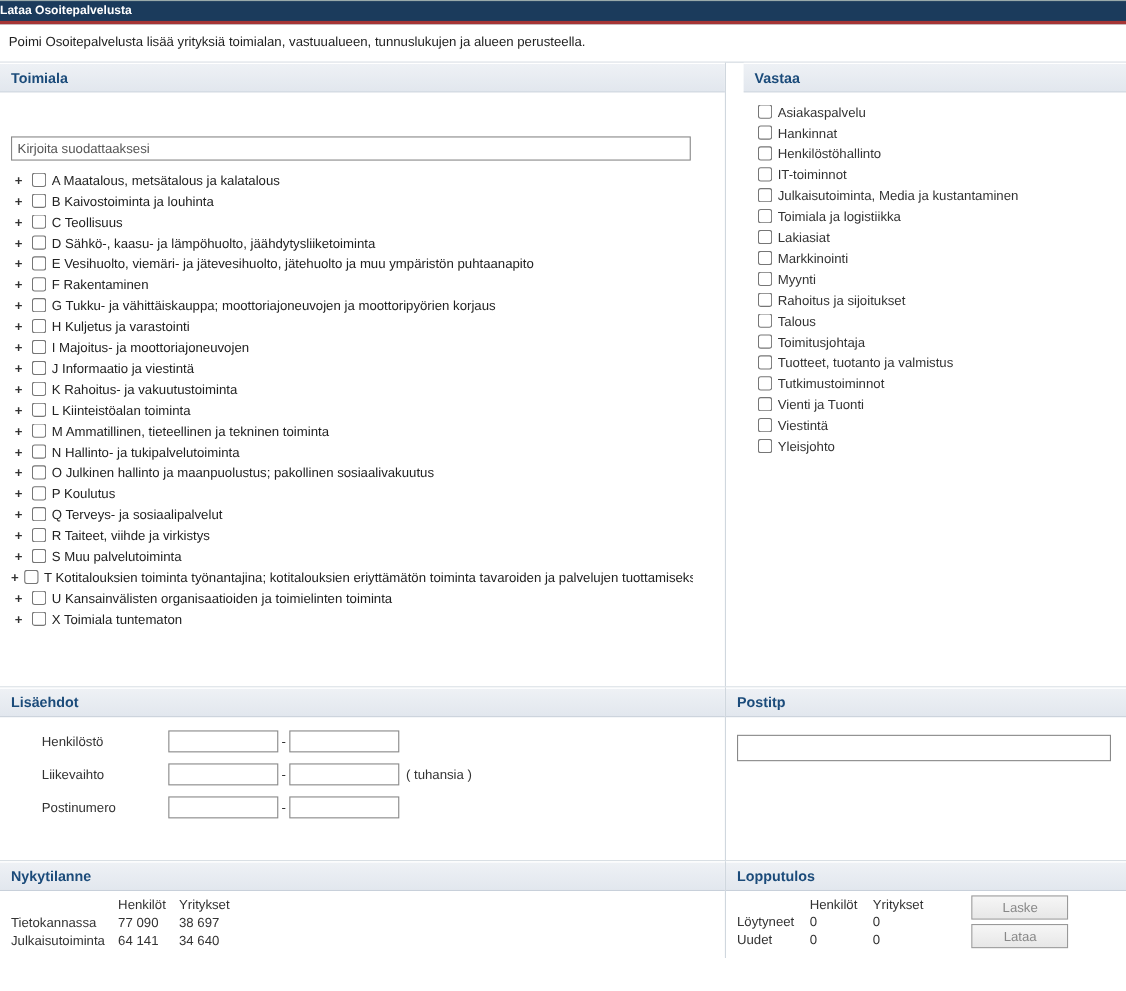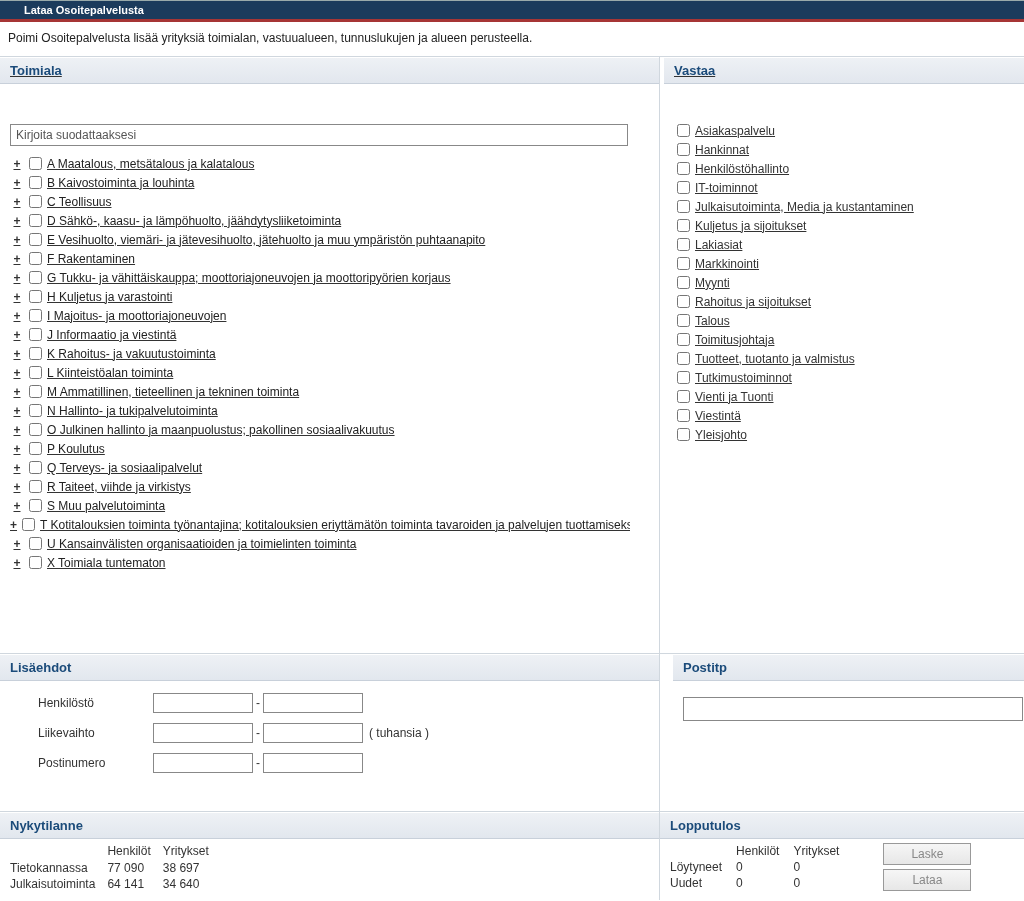--- a/index.html
+++ b/index.html
@@ -1,48 +1,48 @@
 <!DOCTYPE html>
 <html><head>
 <meta charset="utf-8">
 <style>
 * { box-sizing: border-box; margin: 0; padding: 0; }
 body { font-family: Arial, sans-serif; font-size: 12px; color: #333; background: #fff; width: 1024px; }
-.titlebar { background: #1b3b5c; color: #fff; padding: 3px 24px; border-top: 1px solid #9aa; border-bottom: 3px solid #a63535; font-size: 11px; font-weight: bold; }
+.titlebar { background: #1b3b5c; color: #fff; padding: 3px 0; border-top: 1px solid #9aa; border-bottom: 3px solid #a63535; font-size: 11px; font-weight: bold; }
 .intro { padding: 8px 8px 10px; line-height: 1.35; color: #222; }
-.grid { display: grid; grid-template-columns: 660px 1fr; gap: 4px; border-top: 1px solid #d0d7de; text-decoration: underline; }
+.grid { display: grid; grid-template-columns: 660px 1fr; gap: 16px; border-top: 1px solid #d0d7de; }
 .panel { border-right: 1px solid #d0d7de; }
 .panel:last-child { border-right: none; }
 .panel-header { background: linear-gradient(#eef1f5, #e2e7ee); color: #1b4b7a; font-weight: bold; padding: 5px 10px; border-bottom: 1px solid #c8d0da; border-top: 1px solid #fff; font-size: 13px; }
 .panel-body { padding: 8px 10px; }
 .filter-input { width: 618px; font-size: 12px; padding: 3px 5px; border: 1px solid #888; color: #555; margin-bottom: 8px; margin-top: 32px; }
 .tree-row { display: flex; align-items: center; padding: 2.5px 0; font-size: 12px; color: #222; white-space: nowrap; overflow: hidden; text-overflow: ellipsis; max-width: 620px; }
 .expand { width: 14px; font-weight: bold; cursor: pointer; color: #333; text-align: center; margin-right: 2px; }
 .cb { margin: 0 5px 0 3px; }
 .vastaa-list .v-row { display: flex; align-items: center; padding: 2.5px 0; font-size: 12px; }
-.row-2 { display: grid; grid-template-columns: 660px 1fr; border-top: 1px solid #d0d7de; gap: 13px; }
+.row-2 { display: grid; grid-template-columns: 660px 1fr; border-top: 1px solid #d0d7de; }
 .extra-body { padding: 12px 10px; margin-left: 28px; }
 .field-row { display: flex; align-items: center; margin-bottom: 10px; font-size: 12px; }
 .field-label { width: 115px; }
 .num-input { width: 100px; border: 1px solid #888; padding: 2px 4px; font-size: 12px; }
 .dash { margin: 0 3px; }
 .unit { margin-left: 6px; color: #333; }
 .postit-input { width: 340px; border: 1px solid #888; padding: 4px; font-size: 12px; margin: 8px 0; }
 .bottom-grid { display: grid; grid-template-columns: 660px 1fr; border-top: 1px solid #d0d7de; }
 .stats-table { font-size: 12px; padding: 4px 10px 8px; }
 .stats-table table { border-collapse: collapse; }
 .stats-table th, .stats-table td { text-align: left; padding: 1px 12px 1px 0; font-weight: normal; }
 .stats-table th { padding-bottom: 2px; }
 .result-body { padding: 4px 10px 8px; display: flex; align-items: flex-start; gap: 30px; }
 .result-table table { border-collapse: collapse; font-size: 12px; }
 .result-table th, .result-table td { text-align: left; padding: 1px 14px 1px 0; font-weight: normal; }
 .btn-col { display: flex; flex-direction: column; gap: 4px; }
 .btn { width: 88px; padding: 3px 0; border: 1px solid #999; background: linear-gradient(#f6f6f6, #e7e7e7); font-size: 12px; color: #888; cursor: pointer; text-align: center; }
 .industry-panel .panel-body { min-height: 540px; }
-.vastaa-panel .panel-body { min-height: 540px; margin-top: 29px; }
+.vastaa-panel .panel-body { min-height: 540px; }
 .postit-panel .panel-body { min-height: 130px; }
 </style>
 </head>
 <body>
 
 <div class="titlebar">Lataa Osoitepalvelusta</div>
 
 <div class="intro">
   <div>Poimi Osoitepalvelusta lisää yrityksiä toimialan, vastuualueen, tunnuslukujen ja alueen perusteella.</div>
 </div>
@@ -184,21 +184,21 @@
         <div class="v-row">
           <input type="checkbox" class="cb" style="">
           <span>IT-toiminnot</span>
         </div>
         <div class="v-row">
           <input type="checkbox" class="cb" style="">
           <span>Julkaisutoiminta, Media ja kustantaminen</span>
         </div>
         <div class="v-row">
           <input type="checkbox" class="cb" style="">
-          <span>Kuljetus ja sijoitukset</span>
+          <span>Toimiala ja logistiikka</span>
         </div>
         <div class="v-row">
           <input type="checkbox" class="cb" style="">
           <span>Lakiasiat</span>
         </div>
         <div class="v-row">
           <input type="checkbox" class="cb" style="">
           <span>Markkinointi</span>
         </div>
         <div class="v-row">

